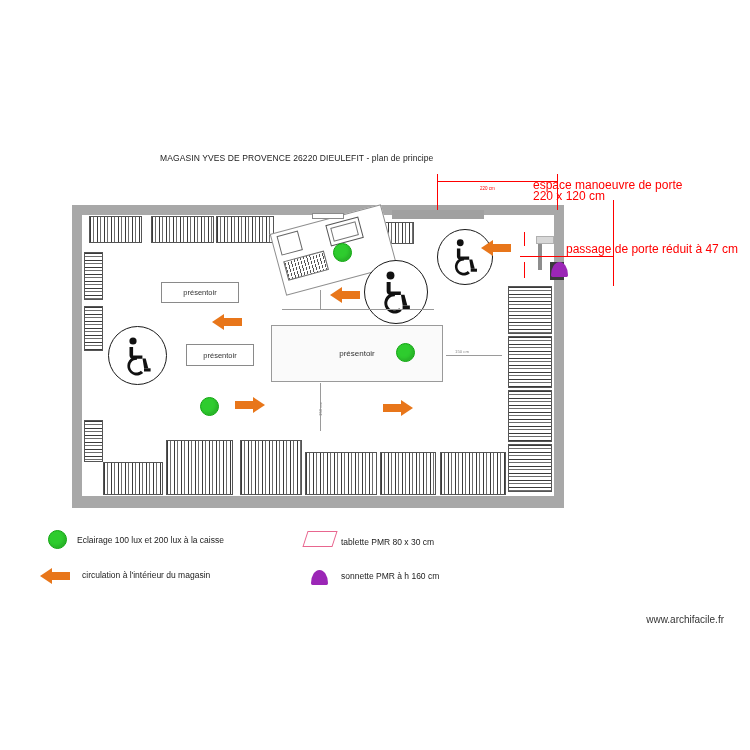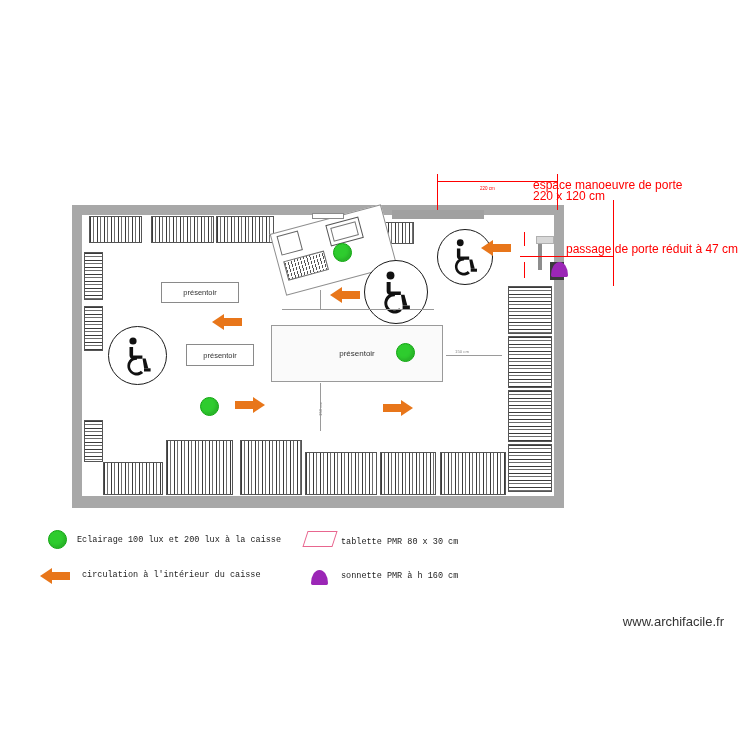--- a/index.html
+++ b/index.html
@@ -290,35 +290,35 @@
     transform: rotate(-90deg);
     transform-origin: 0 0;
   }
 
   
   .legend-label {
     position: absolute;
     font-size: 8.5px;
     color: #222;
     white-space: nowrap;
-    font-family: Liberation Mono, monospace;
   }
 
   #site-credit {
     right: 26px;
     top: 614px;
-    font-size: 13px;
+    font-size: 10px;
     color: #333;
   }
 </style>
 </head>
 <body>
 
 <div id="stage">
 
+  <div class="abs" id="plan-title">MAGASIN YVES DE PROVENCE 26220 DIEULEFIT - plan de principe</div>
 
   <div class="abs" id="store-shell"></div>
   <div class="abs" id="store-interior"></div>
 
   <div class="abs shelf-h" style="left:89px; top:216px; width:53px; height:27px;"></div>
   <div class="abs shelf-h" style="left:151px; top:216px; width:63px; height:27px;"></div>
   <div class="abs shelf-h" style="left:216px; top:216px; width:58px; height:27px;"></div>
   <div class="abs shelf-h" style="left:380px; top:222px; width:34px; height:22px;"></div>
 
   <div class="abs shelf-v" style="left:84px; top:252px; width:19px; height:48px;"></div>
@@ -442,21 +442,21 @@
   <div class="abs dim-tick" style="left:524px; top:262px; height:16px;"></div>
   <div class="abs red-text" style="left:566px; top:244px;">passage de porte réduit à 47 cm</div>
 
   <div class="abs green-dot legend" style="left:48px; top:530px;"></div>
   <div class="abs legend-label" style="left:77px; top:535px;">Eclairage 100 lux et 200 lux à la caisse</div>
 
   <div class="arrow left" style="left:40px; top:568px;">
     <div class="head"></div>
     <div class="bar"></div>
   </div>
-  <div class="abs legend-label" style="left:82px; top:570px;">circulation à l'intérieur du caisse</div>
+  <div class="abs legend-label" style="left:82px; top:570px;">circulation à l'intérieur du magasin</div>
 
   <div class="abs tablette" style="left:305px; top:531px;"></div>
   <div class="abs legend-label" style="left:341px; top:537px;">tablette PMR 80 x 30 cm</div>
 
   <div class="abs bell" style="left:311px; top:570px;"></div>
   <div class="abs legend-label" style="left:341px; top:571px;">sonnette PMR à h 160 cm</div>
 
   <div class="abs" id="site-credit">www.archifacile.fr</div>
 
 </div>

